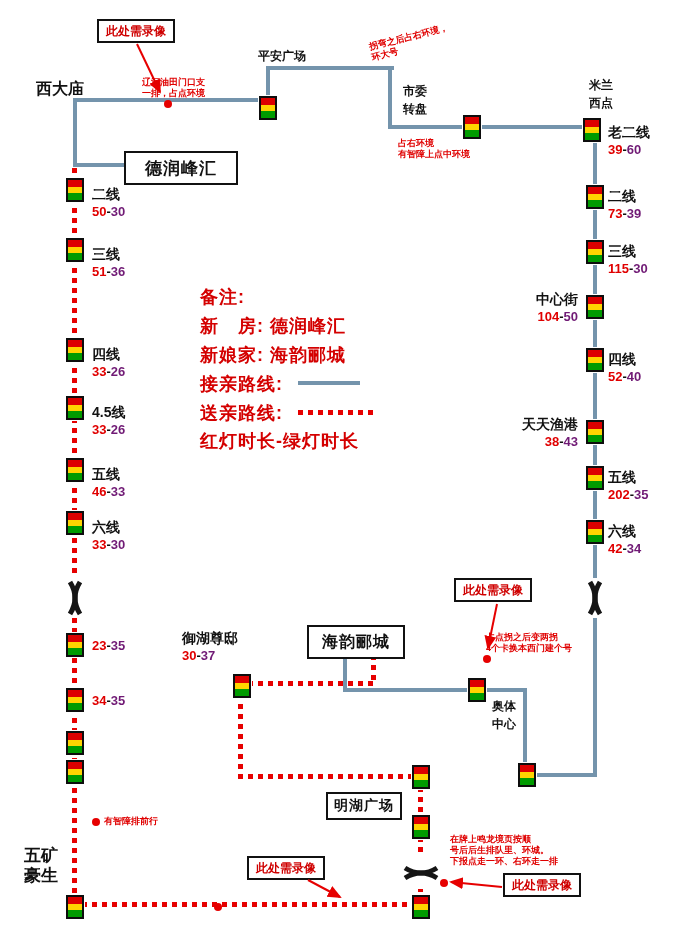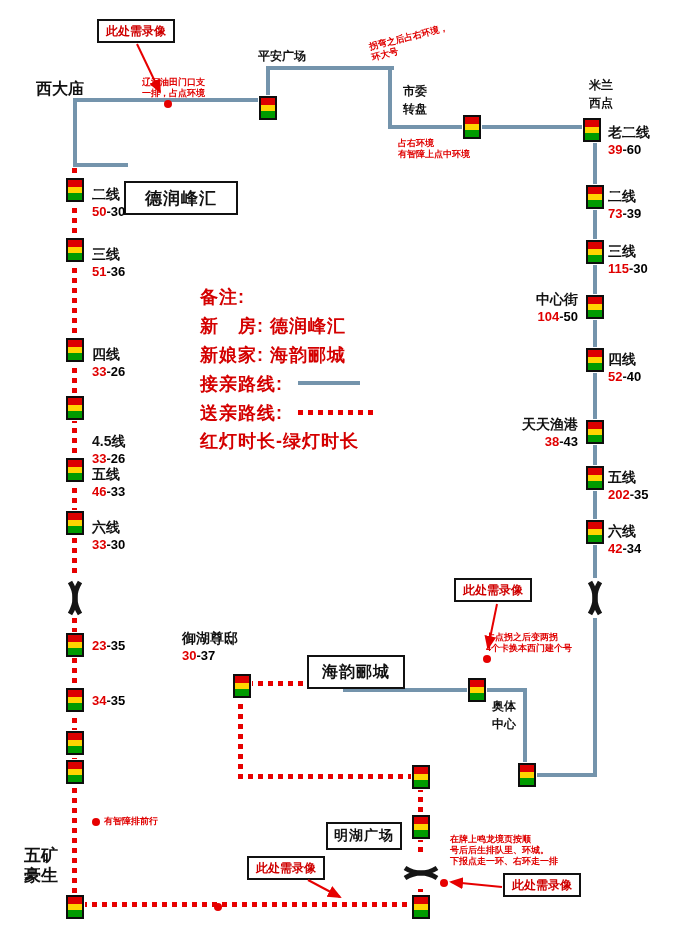--- a/index.html
+++ b/index.html
@@ -8,29 +8,29 @@
   .blue{position:absolute;background:#7494ac;}
   .rdh{position:absolute;height:5px;background:repeating-linear-gradient(90deg,#e60000 0 5px,transparent 5px 10px);}
   .rdv{position:absolute;width:5px;background:repeating-linear-gradient(180deg,#e60000 0 5px,transparent 5px 10px);}
   
   .tl{position:absolute;width:18px;height:24px;border:2px solid #0d0d0d;box-sizing:border-box;
       background:linear-gradient(180deg,#dd0000 0 33.4%,#ffd400 33.4% 66.7%,#009b00 66.7% 100%);
       transform:translate(-50%,-50%);box-shadow:0 0 0 1px #ffffff;}
   
   .lbl{position:absolute;color:#111;font-weight:bold;font-size:12px;line-height:18px;white-space:pre-line;}
   .box{position:absolute;border:2px solid #111;background:#fff;color:#111;font-weight:bold;
-       display:flex;align-items:center;justify-content:center;letter-spacing:1px;margin-top:30px;}
+       display:flex;align-items:center;justify-content:center;letter-spacing:1px;}
   .callout{position:absolute;border:2px solid #111;background:#fff;color:#cf0000;font-weight:bold;
        font-size:12px;line-height:14px;padding:3px 7px;white-space:nowrap;}
   .note{position:absolute;color:#e00000;font-weight:bold;font-size:9px;line-height:11px;white-space:pre-line;transform-origin:left top;}
   .dot{position:absolute;width:8px;height:8px;border-radius:50%;background:#e60000;transform:translate(-50%,-50%);}
   .station{position:absolute;font-weight:bold;line-height:17px;}
   .station .nm{font-size:14px;color:#111;}
   .time{font-size:13px;font-weight:bold;}
-  .time .r{color:#e00000}.time .d{color:#111}.time .g{color:#000000}
+  .time .r{color:#e00000}.time .d{color:#111}.time .g{color:#701a75}
   .legend{position:absolute;color:#d40000;font-weight:bold;font-size:18px;letter-spacing:1px;white-space:nowrap;}
   .break{position:absolute;width:32px;height:40px;background:#fff;transform:translate(-50%,-50%);
          display:flex;align-items:center;justify-content:center;}
   .break.rot{transform:translate(-50%,-50%) rotate(90deg);}
   svg.overlay{position:absolute;left:0;top:0;pointer-events:none;}
 </style>
 </head>
 <body>
 
 <div id="canvas">
@@ -166,21 +166,21 @@
       <div class="time"><span class="r">50</span><span class="d">-</span><span class="g">30</span></div>
     </div>
     <div class="station" style="left: 92px; top: 246px;">
       <div class="nm">三线</div>
       <div class="time"><span class="r">51</span><span class="d">-</span><span class="g">36</span></div>
     </div>
     <div class="station" style="left: 92px; top: 346px;">
       <div class="nm">四线</div>
       <div class="time"><span class="r">33</span><span class="d">-</span><span class="g">26</span></div>
     </div>
-    <div class="station" style="left: 92px; top: 404px; margin-top: 29px;">
+    <div class="station" style="left: 92px; top: 404px;">
       <div class="nm">4.5线</div>
       <div class="time"><span class="r">33</span><span class="d">-</span><span class="g">26</span></div>
     </div>
     <div class="station" style="left: 92px; top: 466px;">
       <div class="nm">五线</div>
       <div class="time"><span class="r">46</span><span class="d">-</span><span class="g">33</span></div>
     </div>
     <div class="station" style="left: 92px; top: 519px;">
       <div class="nm">六线</div>
       <div class="time"><span class="r">33</span><span class="d">-</span><span class="g">30</span></div>

